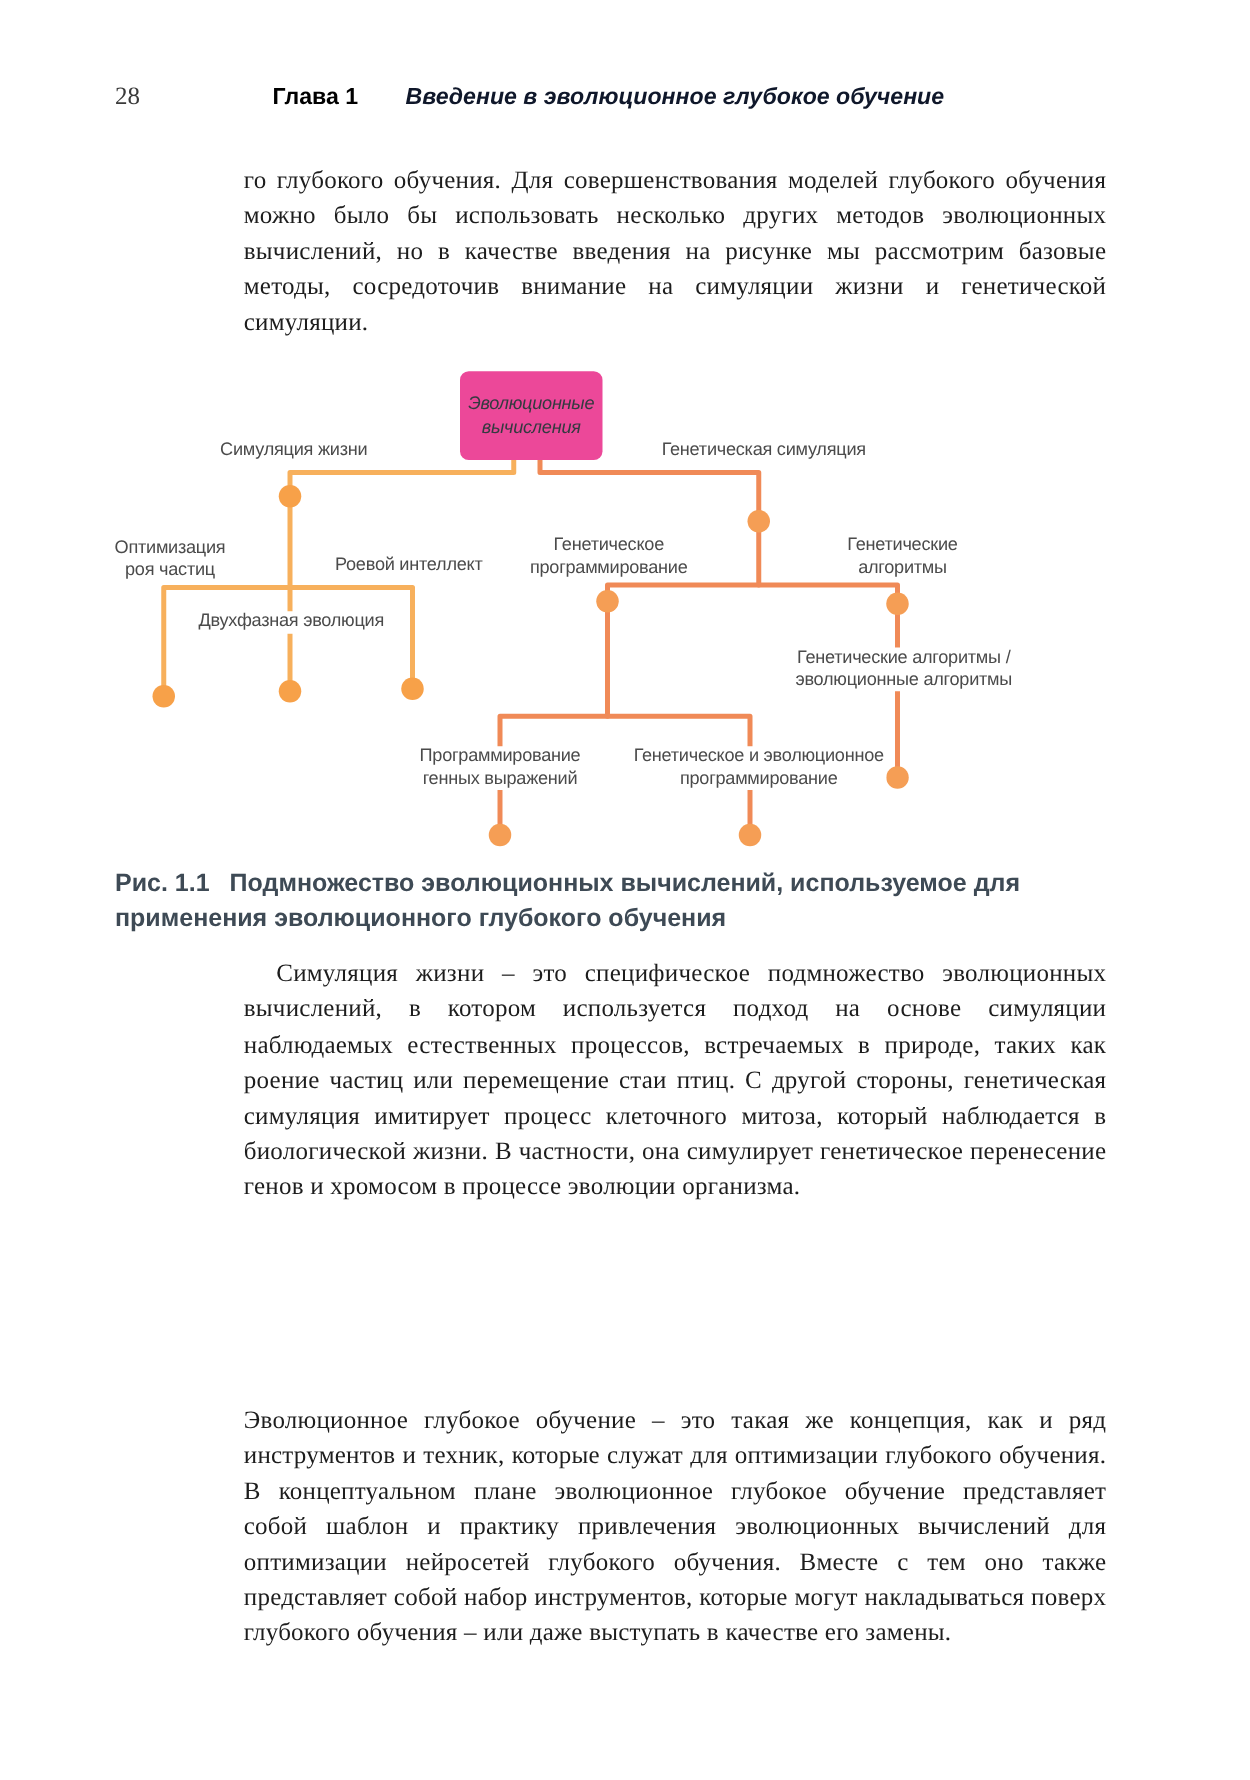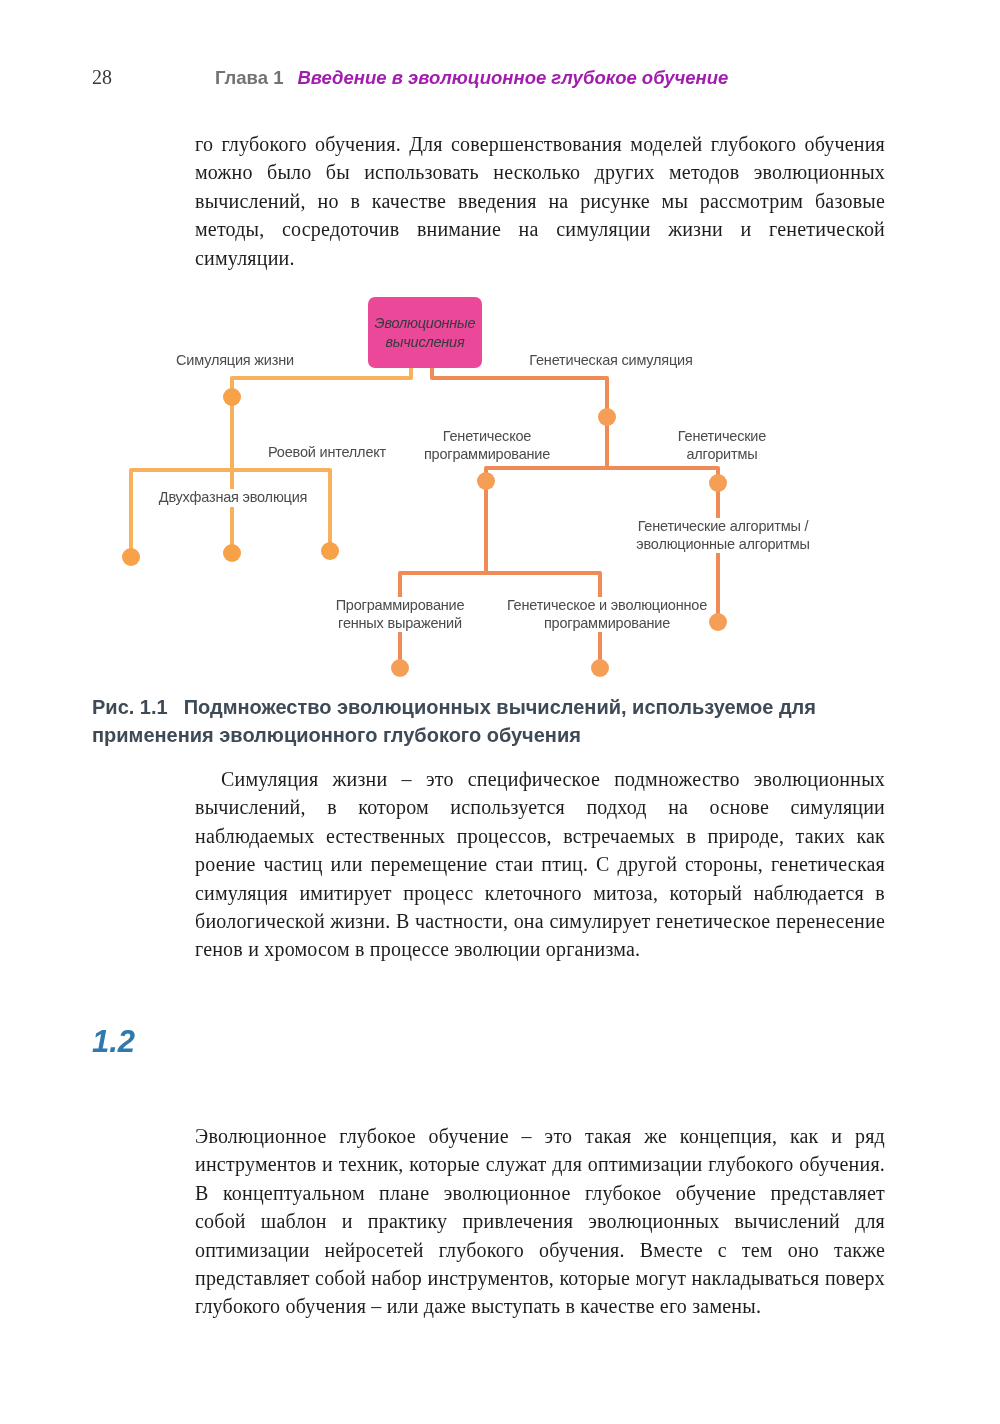--- a/index.html
+++ b/index.html
@@ -4,29 +4,29 @@
 <style>
   * { margin:0; padding:0; box-sizing:border-box; }
   html,body { background:#ffffff; }
   .page {
     position:relative; width:1000px; height:1424px; margin:0 auto;
     background:#ffffff; overflow:hidden;
     font-family:"Liberation Serif", serif; color:#1d1d1d;
   }
 
   
-  .header { position:absolute; top:66px; left:92px; right:92px; display:flex; align-items:baseline; }
+  .header { position:absolute; top:66px; left:92px; right:92px; display:flex; align-items:baseline;gap:24px; }
   .page-number { font-size:20px; color:#3a3a3a; }
   .chapter-label {
-    margin-left:103px; font-family:"Liberation Sans", sans-serif;
-    font-weight:bold; font-size:18.5px; color:#737373;
+    margin-left:82px; font-family:"Liberation Sans", sans-serif;
+    font-weight:bold; font-size:18.5px; color:#000000;
   }
   .chapter-title {
     margin-left:14px; font-family:"Liberation Sans", sans-serif;
-    font-weight:bold; font-style:italic; font-size:18.5px; color:#a21caf;
+    font-weight:bold; font-style:italic; font-size:18.5px; color:#0f172a;
   }
 
   
   .para {
     position:absolute; left:195px; width:690px;
     font-size:20px; line-height:28.4px; text-align:justify;
     letter-spacing:0.2px; color:#1d1d1d;
   }
   #para-top { top:130px; }
   #para-mid { top:765px; text-indent:26px; }
@@ -115,20 +115,24 @@
       <span>Эволюционные
 вычисления</span>
     </div>
 
     <div class="dlabel" style="left:155px; top:62px; width:160px;">
       <span>Симуляция жизни</span>
     </div>
     <div class="dlabel" style="left:521px; top:62px; width:180px;">
       <span>Генетическая симуляция</span>
     </div>
+    <div class="dlabel" style="left:46px; top:140px; width:180px;">
+      <span>Оптимизация
+роя частиц</span>
+    </div>
     <div class="dlabel" style="left:237px; top:154px; width:180px;">
       <span>Роевой интеллект</span>
     </div>
     <div class="dlabel" style="left:143px; top:199px; width:180px;">
       <span>Двухфазная эволюция</span>
     </div>
     <div class="dlabel" style="left:397px; top:138px; width:180px;">
       <span>Генетическое
 программирование</span>
     </div>
@@ -150,18 +154,17 @@
     </div>
   </div>
 
   <p class="caption">
     <span class="cap-label">Рис. 1.1</span><span>Подмножество эволюционных вычислений, используемое для применения эволюционного глубокого обучения</span>
   </p>
 
   <p class="para" id="para-mid">Симуляция жизни – это специфическое подмножество эволюционных вычислений, в котором используется подход на основе симуляции наблюдаемых естественных процессов, встречаемых в природе, таких как роение частиц или перемещение стаи птиц. С другой стороны, генетическая симуляция имитирует процесс клеточного митоза, который наблюдается в биологической жизни. В частности, она симулирует генетическое перенесение генов и хромосом в процессе эволюции организма.</p>
 
   <div class="sec-heading">
-    <span class="sec-num">1.2</span>
   </div>
 
   <p class="para" id="para-bottom">Эволюционное глубокое обучение – это такая же концепция, как и ряд инструментов и техник, которые служат для оптимизации глубокого обучения. В концептуальном плане эволюционное глубокое обучение представляет собой шаблон и практику привлечения эволюционных вычислений для оптимизации нейросетей глубокого обучения. Вместе с тем оно также представляет собой набор инструментов, которые могут накладываться поверх глубокого обучения – или даже выступать в качестве его замены.</p>
 
 </div>
 
 </body></html>

